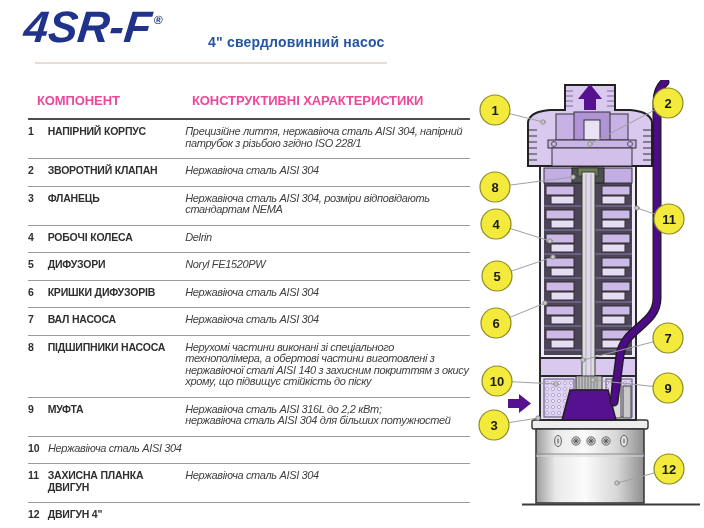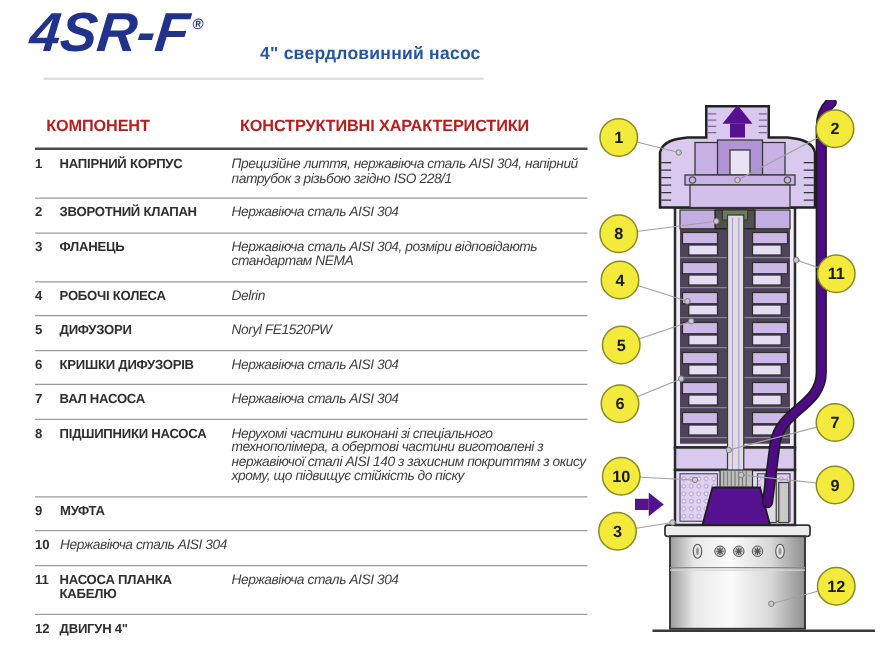--- a/index.html
+++ b/index.html
@@ -24,21 +24,21 @@
   .logo-underline {
     position:absolute; left:35px; top:62px; width:352px; height:2px;
     background:#e4dfd4;
   }
 
   
   .spec-table { position:absolute; left:28px; top:90px; width:442px; }
   .thead {
     display:flex; align-items:flex-end;
     padding:3px 0 10px 0; border-bottom:2px solid #4c4c4c;
-    color:#b91c1c; font-weight:bold; font-size:13px; letter-spacing:-0.1px;
+    color:#ec4899; font-weight:bold; font-size:13px; letter-spacing:-0.1px;
   }
   .thead .h1 { width:143px; padding-left:9px; }
   .thead .h2 { flex:1;padding-left:12px; }
   .row { display:flex; align-items:flex-start; padding:6px 0 9px 0; border-bottom:1px solid #9b9b9b; }
   .row.last { border-bottom:none; }
   .num  { width:20px;  font-weight:bold; font-size:10.5px; color:#2f2f2f; line-height:11.5px; }
   .name { width:132px; font-weight:bold; font-size:10.5px; color:#2f2f2f;
           line-height:11.5px; letter-spacing:-0.2px; padding-right:8px; }
   .desc { width:290px; font-size:11px; line-height:11.5px; letter-spacing:-0.35px;
           white-space:pre; overflow:hidden;font-style:italic; }
@@ -107,28 +107,30 @@
       <span class="num">8</span>
       <span class="name">ПІДШИПНИКИ НАСОСА</span>
       <div class="desc">Нерухомі частини виконані зі спеціального
 технополімера, а обертові частини виготовлені з
 нержавіючої сталі AISI 140 з захисним покриттям з окису
 хрому, що підвищує стійкість до піску</div>
     </div>
     <div class="row">
       <span class="num">9</span>
       <span class="name">МУФТА</span>
+      <div class="desc">Нержавіюча сталь AISI 316L до 2,2 кВт;
+нержавіюча сталь AISI 304 для більших потужностей</div>
     </div>
     <div class="row">
       <span class="num">10</span>
       <div class="desc">Нержавіюча сталь AISI 304</div>
     </div>
     <div class="row">
       <span class="num">11</span>
-      <span class="name">НАСОСА ПЛАНКА КАБЕЛЮ</span>
+      <span class="name">ЗАХИСНА ПЛАНКА ДВИГУН</span>
       <div class="desc">Нержавіюча сталь AISI 304</div>
     </div>
     <div class="row last">
       <span class="num">12</span>
       <span class="name">ДВИГУН 4"</span>
       <div class="desc">
         
         
       </div>
     </div>

